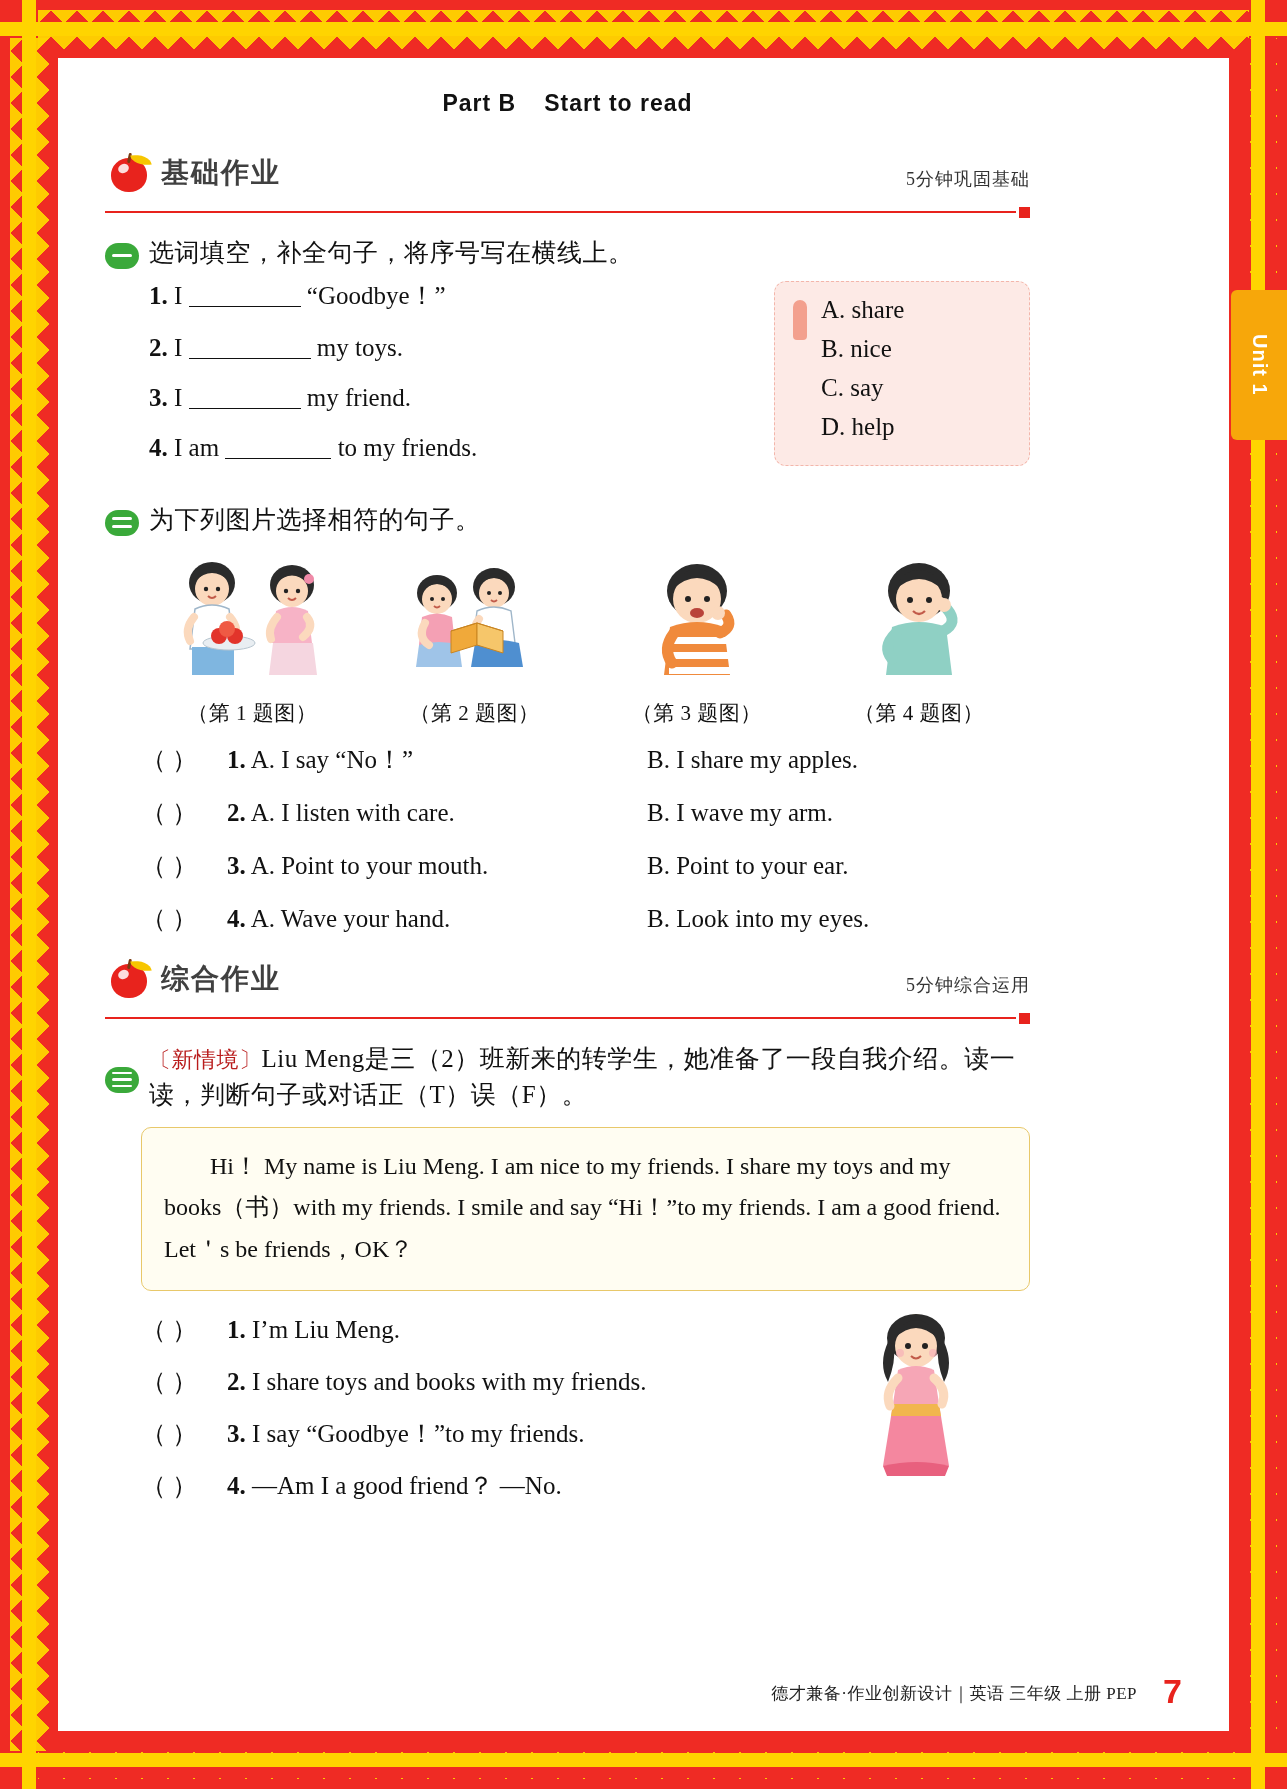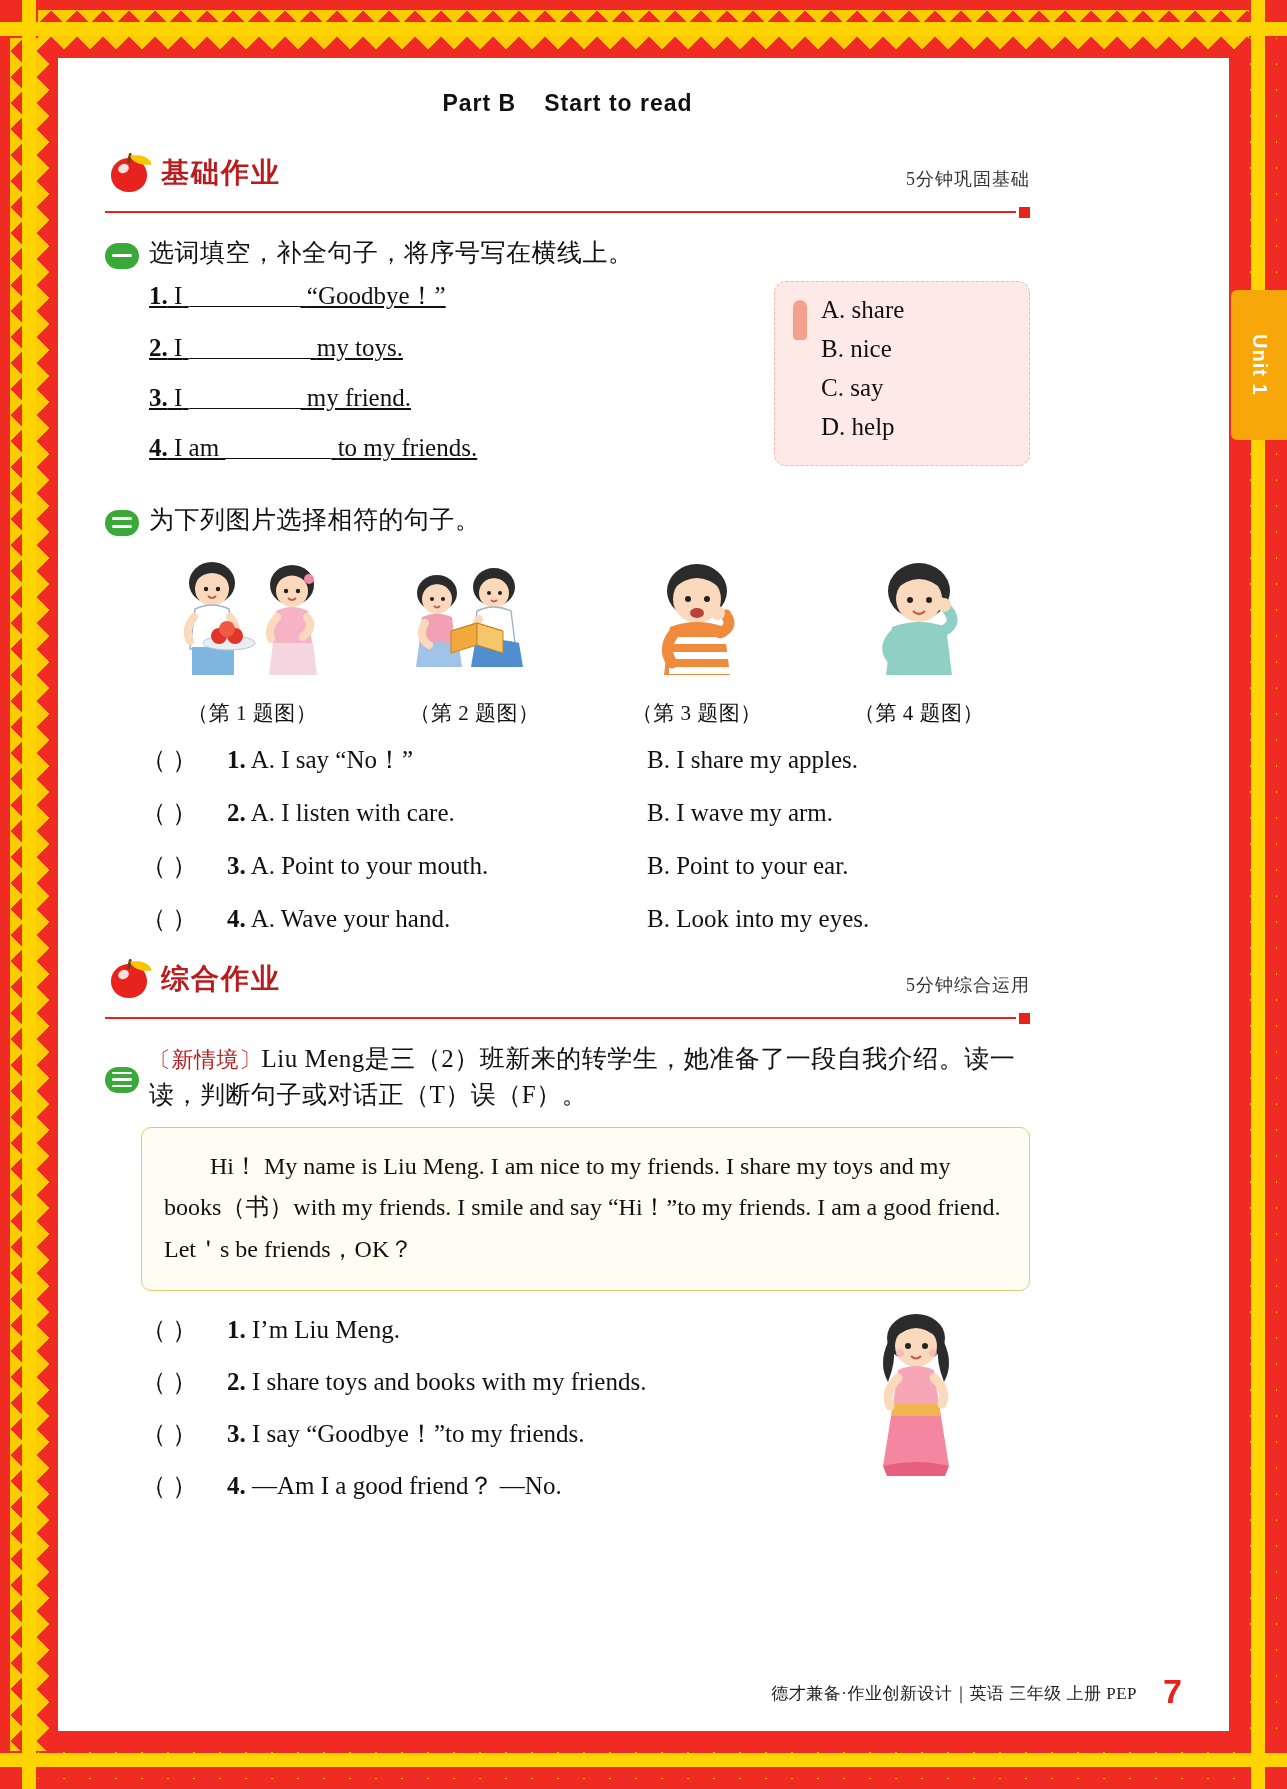--- a/index.html
+++ b/index.html
@@ -175,21 +175,21 @@
     left: 23px; top: 1px;
     width: 3px; height: 10px;
     background: #7a3b12;
     border-radius: 2px;
     transform: rotate(12deg);
   }
   .section-title {
     font-family: "Liberation Sans", sans-serif;
     font-size: 28px;
     font-weight: bold;
-    color: #b91c1c;
+    color: #404040;
     letter-spacing: 2px;
   }
   .section-note {
     position: absolute;
     right: 0;
     bottom: 4px;
     font-size: 18px;
     color: #333;
     font-family: "Liberation Serif", serif;
     letter-spacing: 1px;
@@ -262,21 +262,20 @@
   }
   .ex1-items {
     flex: 1 1 auto;
     padding-left: 44px;
   }
   .ex1-item {
     font-size: 25px;
     color: #111;
     margin-bottom: 22px;
     white-space: nowrap;
-    text-decoration: underline;
   }
   .ex1-item b { font-family: "Liberation Serif", serif; }
   .blank {
     display: inline-block;
     border-bottom: 1.6px solid #111;
     height: 22px;
     vertical-align: -3px;
   }
   .b110 { width: 112px; }
   .b120 { width: 122px; }

